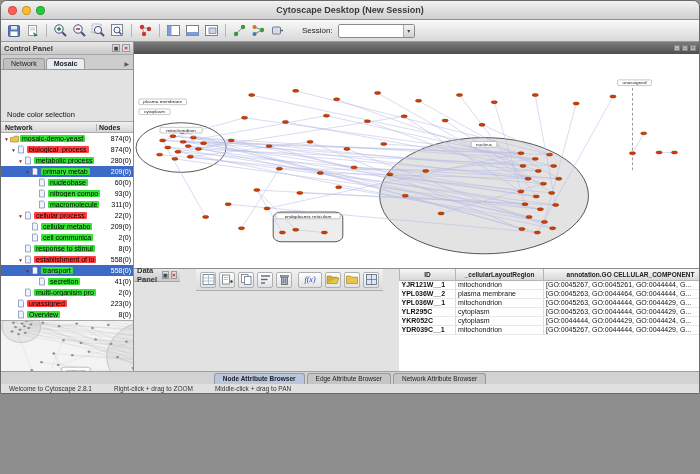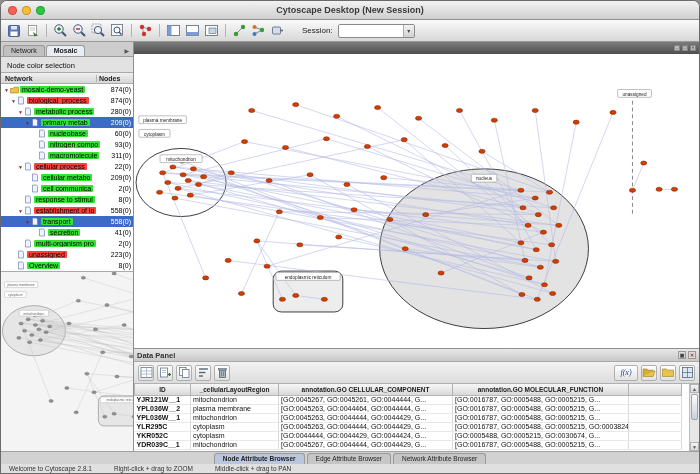--- a/index.html
+++ b/index.html
@@ -1,18 +1,18 @@
 <!DOCTYPE html>
 <html><head>
 <meta charset="utf-8">
 <style>
 *{box-sizing:border-box;margin:0;padding:0;}
 html,body{width:700px;height:474px;overflow:hidden;}
 body{font-family:"Liberation Sans",sans-serif;background:#8e8e8e;}
-.window{width:700px;height:474px;display:flex;flex-direction:column;border-radius:7px 7px 0 0;overflow:hidden;border:1px solid #6a6a6a;background:#e6e6e6;}
+.window{width:700px;height:394px;display:flex;flex-direction:column;border-radius:7px 7px 0 0;overflow:hidden;border:1px solid #6a6a6a;background:#e6e6e6;}
 .titlebar{height:19px;flex:0 0 19px;background:linear-gradient(#f2f2f2,#cfcfcf);border-bottom:1px solid #8e8e8e;position:relative;display:flex;align-items:center;}
 .traffic{display:flex;gap:5px;margin-left:7px;z-index:2;}
 .light{width:9px;height:9px;border-radius:50%;border:1px solid rgba(0,0,0,.22);}
 .light.red{background:#ff5f57}.light.yellow{background:#febc2e}.light.green{background:#28c840}
 .win-title{position:absolute;left:0;right:0;text-align:center;font-size:9px;font-weight:bold;color:#3a3a3a;}
 .toolbar{height:22px;flex:0 0 22px;background:linear-gradient(#fafafa,#d8d8d8);border-bottom:1px solid #9a9a9a;display:flex;align-items:center;padding:0 4px;gap:2px;}
 .tb-btn{width:17px;height:17px;border:none;background:transparent;display:flex;align-items:center;justify-content:center;padding:0;border-radius:3px;}
 .tb-sep{width:1px;height:13px;background:#b5b5b5;margin:0 3px;}
 .search-label{font-size:8px;color:#222;margin:0 3px 0 14px;}
 .searchbox{display:flex;align-items:center;height:14px;border:1px solid #8a8a8a;background:#fff;border-radius:2px;}
@@ -21,21 +21,21 @@
 .content{flex:1;display:flex;min-height:0;}
 .control-panel{width:133px;flex:0 0 133px;border-right:1px solid #8e8e8e;background:#e2e2e2;display:flex;flex-direction:column;min-height:0;}
 .cp-header{height:13px;flex:0 0 13px;background:linear-gradient(#e8e8e8,#c8c8c8);border-bottom:1px solid #a8a8a8;display:flex;align-items:center;padding:0 3px;font-size:7.5px;font-weight:bold;color:#333;}
 .cp-hdr-sp{flex:1}
 .mini-btn{width:8px;height:8px;border:1px solid #999;background:#ddd;margin-left:2px;font-size:5px;line-height:6px;text-align:center;color:#444;}
 .mini-btn.x{color:#b22;font-weight:bold;}
 .cp-tabs{height:15px;flex:0 0 15px;background:#cdcdcd;border-bottom:1px solid #9a9a9a;display:flex;align-items:flex-end;padding:1px 2px 0 2px;gap:1px;}
 .cp-tab{font-size:7px;padding:1px 7px 2px;border:1px solid #9a9a9a;border-bottom:none;border-radius:3px 3px 0 0;background:#c0c0c0;color:#222;}
 .cp-tab.selected{background:#e9edf5;font-weight:bold;}
 .tab-arrow{margin-left:auto;font-size:6px;color:#555;padding:0 2px 2px 0;}
-.cp-label{font-size:7.5px;color:#111;padding:4px 0 2px 6px;}
+.cp-label{font-size:7.5px;color:#111;padding:4px 0 2px 6px;margin-top:36px;}
 .cp-select{height:15px;margin:1px 6px 3px 6px;border:1px solid #8f8f8f;border-radius:2px;background:linear-gradient(#fdfdfd,#dedede);display:flex;align-items:center;font-size:7.5px;padding-left:4px;color:#111;}
 .sel-arrow{margin-left:auto;font-size:5px;color:#333;padding:0 3px;}
 .cp-check{display:flex;align-items:center;gap:3px;padding:1px 0 3px 6px;font-size:7.5px;color:#111;}
 .checkbox{width:9px;height:9px;background:linear-gradient(#6f9ae8,#3c6bc7);border:1px solid #2a4da0;border-radius:2px;color:#fff;font-size:7px;line-height:8px;text-align:center;}
 .tree-header{height:12px;flex:0 0 12px;display:flex;align-items:center;background:linear-gradient(#f0f0f0,#d6d6d6);border-top:1px solid #aaa;border-bottom:1px solid #aaa;font-size:7px;font-weight:bold;color:#222;}
 .th-net{flex:1;padding-left:4px;border-right:1px solid #b0b0b0;}
 .th-nodes{width:36px;padding-left:2px;}
 .tree{flex:0 0 187px;background:#fff;overflow:hidden;}
 .tree-row{height:11px;display:flex;align-items:center;font-size:7px;white-space:nowrap;}
 .tree-row.sel{background:#3c6bc7;}
@@ -47,21 +47,21 @@
 .cnt{margin-left:auto;padding-right:2px;color:#000;}
 .overview{flex:1;border-top:1px solid #aaa;background:#f4f4f4;overflow:hidden;min-height:0;}
 .overview svg{width:100%;height:100%;display:block;}
 .main-col{flex:1;display:flex;flex-direction:column;min-width:0;min-height:0;background:#d4d4d4;}
 .network-frame{flex:1;display:flex;flex-direction:column;min-height:0;border-bottom:1px solid #8e8e8e;}
 .net-titlebar{height:12px;flex:0 0 12px;background:linear-gradient(#7c7c7c,#4e4e4e);display:flex;align-items:center;position:relative;}
 .net-title{position:absolute;left:0;right:0;text-align:center;font-size:7.5px;color:#fff;}
 .frame-btns{margin-left:auto;display:flex;gap:2px;padding-right:3px;z-index:2;}
 .fbtn{width:6px;height:6px;background:#bcbcbc;border:1px solid #828282;font-size:4px;line-height:4px;color:#333;text-align:center;}
 #net-svg{flex:1;background:#fff;width:100%;height:100%;display:block;}
-.data-panel{flex:0 0 102px;display:flex;flex-direction:column;background:#e2e2e2;min-height:0;}
+.data-panel{flex:0 0 102px;display:flex;flex-direction:row;background:#e2e2e2;min-height:0;gap:16px;}
 .dp-header{height:13px;flex:0 0 13px;background:linear-gradient(#e8e8e8,#c8c8c8);border-bottom:1px solid #a8a8a8;display:flex;align-items:center;font-size:7.5px;font-weight:bold;color:#333;padding:0 3px;}
 .dp-toolbar{height:22px;flex:0 0 22px;display:flex;align-items:center;gap:3px;padding:0 4px;background:linear-gradient(#f2f2f2,#dcdcdc);border-bottom:1px solid #b0b0b0;}
 .dp-btn{height:16px;width:16px;border:1px solid #b0b0b0;border-radius:2px;background:linear-gradient(#ffffff,#e2e2e2);display:flex;align-items:center;justify-content:center;padding:0;}
 .dp-btn.wide{width:24px;}
 .dp-spacer{flex:1}
 .fx{font-size:8px;font-style:italic;font-family:"Liberation Serif",serif;color:#2244aa;}
 .dp-body{flex:1;display:flex;min-height:0;background:#fff;}
 .tbl-wrap{flex:1;overflow:hidden;}
 table{border-collapse:collapse;table-layout:fixed;width:547px;}
 th{font-size:6.5px;font-weight:bold;color:#222;background:linear-gradient(#f6f6f6,#d8d8d8);border:1px solid #b4b4b4;border-top:none;height:11px;overflow:hidden;white-space:nowrap;padding:0 1px;}
@@ -194,20 +194,26 @@
     <span class="search-label">Session:</span>
     <span class="searchbox">
       <input class="search-input" value="" style="">
       <span class="search-arrow">▾</span>
     </span>
   </div>
 
   <div class="content">
 
     <div class="control-panel">
+      <div class="cp-header">
+        <span>Control Panel</span>
+        <span class="cp-hdr-sp"></span>
+        <span class="mini-btn">▣</span>
+        <span class="mini-btn x">✕</span>
+      </div>
       <div class="cp-tabs" id="cp-tabs">
           <span class="cp-tab">Network</span>
           <span class="cp-tab selected">Mosaic</span>
           <span class="tab-arrow">▶</span>
         </div>
       <div class="cp-label">Node color selection</div>
       <div class="tree-header">
         <span class="th-net">Network</span>
         <span class="th-nodes">Nodes</span>
       </div>

